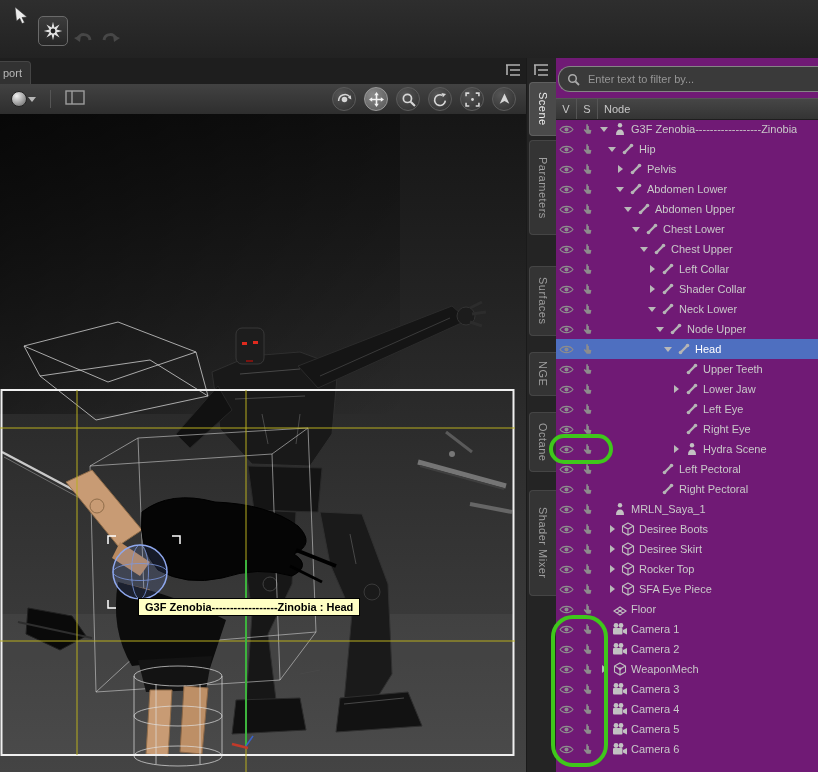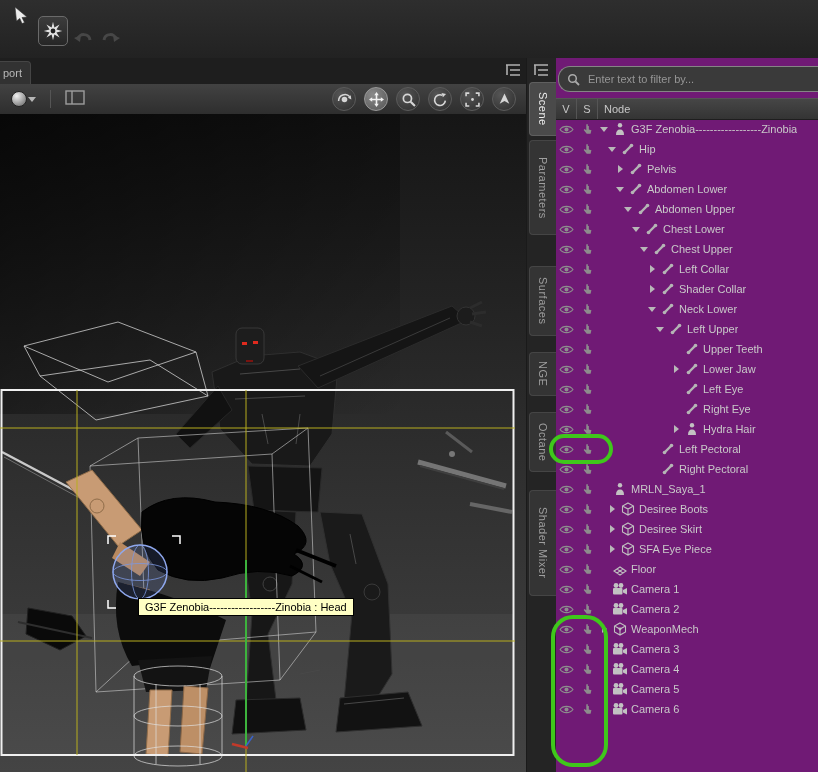--- a/index.html
+++ b/index.html
@@ -31,21 +31,21 @@
   .caret{width:0;height:0;border:4px solid transparent;border-top:5px solid #b5b5b5;margin-top:5px;}
   .vpt-sep{width:1px;height:18px;background:#555;margin:0 8px;}
   .vpt-right{margin-left:auto;margin-right:10px;display:flex;gap:8px;}
   .vpbtn{width:24px;height:24px;border-radius:50%;border:1px solid #5c5c5c;cursor:pointer;
          background:radial-gradient(circle at 35% 30%,#565656,#2d2d2d);display:flex;align-items:center;justify-content:center;padding:0;}
   .vpbtn.active{background:radial-gradient(circle at 35% 30%,#8a8a8a,#555);border-color:#999;}
 
   
   .vp-canvas{position:absolute;left:0;top:114px;}
   .tooltip{position:absolute;left:138px;top:598px;z-index:30;background:var(--tooltip_bg);
-           border:1px solid #000;color:#000;font-size:11px;font-weight:normal;
+           border:1px solid #000;color:#000;font-size:11px;font-weight:bold;
            padding:2px 6px;white-space:nowrap;}
 
   
   .tabstrip{position:absolute;left:526px;top:58px;width:30px;height:714px;background:#242424;border-left:1px solid #1a1a1a;}
   .dock-ic.b{left:4px;}
   .vtab{position:absolute;left:2px;width:26px;background:#343434;border:1px solid #454545;border-right:none;
         border-radius:4px 0 0 4px;color:#9f9f9f;font-size:11px;
         writing-mode:vertical-rl;text-orientation:mixed;display:flex;align-items:center;justify-content:center;
         letter-spacing:.5px;cursor:pointer;}
   .vtab.sel{background:#4a4a4a;color:#ededed;border-color:#5f5f5f;}
@@ -570,21 +570,44 @@
           </span>
           <span class="indent" style="width:56px"></span>
           <span class="arrow open"></span>
           <span class="nicon">
             <svg width="14" height="14" viewBox="0 0 14 14">
               <circle cx="3.5" cy="10.5" r="1.8" fill="#b5b5b5"></circle>
               <circle cx="10.5" cy="3.5" r="1.8" fill="#b5b5b5"></circle>
               <path d="M4 10 L10 4" stroke="#b5b5b5" stroke-width="2.4"></path>
             </svg>
           </span>
-          <span class="nlabel">Left Upper</span>
+          <span class="nlabel">Node Upper</span>
+        </div>
+        <div class="trow sel">
+          <span class="cell">
+            <svg width="15" height="11" viewBox="0 0 16 12">
+              <path d="M1 6 C4 1.5 12 1.5 15 6 C12 10.5 4 10.5 1 6 Z" fill="none" stroke="#8d8d8d" stroke-width="1.3"></path>
+              <circle cx="8" cy="6" r="2.2" fill="#8d8d8d"></circle>
+            </svg>
+          </span>
+          <span class="cell">
+            <svg width="12" height="13" viewBox="0 0 14 14">
+              <path d="M5 1 L6.8 1 L6.8 3 L8 3 L8 7 L11 8 L10 12 L5.5 12 L2 7.5 L3 6.5 L5 8 Z" fill="#8d8d8d"></path>
+            </svg>
+          </span>
+          <span class="indent" style="width:64px"></span>
+          <span class="arrow open"></span>
+          <span class="nicon">
+            <svg width="14" height="14" viewBox="0 0 14 14">
+              <circle cx="3.5" cy="10.5" r="1.8" fill="#b5b5b5"></circle>
+              <circle cx="10.5" cy="3.5" r="1.8" fill="#b5b5b5"></circle>
+              <path d="M4 10 L10 4" stroke="#b5b5b5" stroke-width="2.4"></path>
+            </svg>
+          </span>
+          <span class="nlabel">Head</span>
         </div>
         <div class="trow">
           <span class="cell">
             <svg width="15" height="11" viewBox="0 0 16 12">
               <path d="M1 6 C4 1.5 12 1.5 15 6 C12 10.5 4 10.5 1 6 Z" fill="none" stroke="#8d8d8d" stroke-width="1.3"></path>
               <circle cx="8" cy="6" r="2.2" fill="#8d8d8d"></circle>
             </svg>
           </span>
           <span class="cell">
             <svg width="12" height="13" viewBox="0 0 14 14">
@@ -684,21 +707,21 @@
             </svg>
           </span>
           <span class="indent" style="width:72px"></span>
           <span class="arrow closed"></span>
           <span class="nicon">
             <svg width="14" height="14" viewBox="0 0 14 14">
               <circle cx="7" cy="3.2" r="2.2" fill="#c2c2c2"></circle>
               <path d="M3 13 Q3 7.5 7 7.5 Q11 7.5 11 13 Z" fill="#c2c2c2"></path>
             </svg>
           </span>
-          <span class="nlabel">Hydra Hair</span>
+          <span class="nlabel">Hydra Scene</span>
         </div>
         <div class="trow">
           <span class="cell">
             <svg width="15" height="11" viewBox="0 0 16 12">
               <path d="M1 6 C4 1.5 12 1.5 15 6 C12 10.5 4 10.5 1 6 Z" fill="none" stroke="#8d8d8d" stroke-width="1.3"></path>
               <circle cx="8" cy="6" r="2.2" fill="#8d8d8d"></circle>
             </svg>
           </span>
           <span class="cell">
             <svg width="12" height="13" viewBox="0 0 14 14">
@@ -795,20 +818,41 @@
             </svg>
           </span>
           <span class="indent" style="width:8px"></span>
           <span class="arrow closed"></span>
           <span class="nicon">
             <svg width="14" height="14" viewBox="0 0 14 14">
               <path d="M7 1 L12.5 4 L12.5 10 L7 13 L1.5 10 L1.5 4 Z M1.5 4 L7 7 L12.5 4 M7 7 L7 13" fill="none" stroke="#c0c0c0" stroke-width="1.1"></path>
             </svg>
           </span>
           <span class="nlabel">Desiree Skirt</span>
+        </div>
+        <div class="trow">
+          <span class="cell">
+            <svg width="15" height="11" viewBox="0 0 16 12">
+              <path d="M1 6 C4 1.5 12 1.5 15 6 C12 10.5 4 10.5 1 6 Z" fill="none" stroke="#8d8d8d" stroke-width="1.3"></path>
+              <circle cx="8" cy="6" r="2.2" fill="#8d8d8d"></circle>
+            </svg>
+          </span>
+          <span class="cell">
+            <svg width="12" height="13" viewBox="0 0 14 14">
+              <path d="M5 1 L6.8 1 L6.8 3 L8 3 L8 7 L11 8 L10 12 L5.5 12 L2 7.5 L3 6.5 L5 8 Z" fill="#8d8d8d"></path>
+            </svg>
+          </span>
+          <span class="indent" style="width:8px"></span>
+          <span class="arrow closed"></span>
+          <span class="nicon">
+            <svg width="14" height="14" viewBox="0 0 14 14">
+              <path d="M7 1 L12.5 4 L12.5 10 L7 13 L1.5 10 L1.5 4 Z M1.5 4 L7 7 L12.5 4 M7 7 L7 13" fill="none" stroke="#c0c0c0" stroke-width="1.1"></path>
+            </svg>
+          </span>
+          <span class="nlabel">Rocker Top</span>
         </div>
         <div class="trow">
           <span class="cell">
             <svg width="15" height="11" viewBox="0 0 16 12">
               <path d="M1 6 C4 1.5 12 1.5 15 6 C12 10.5 4 10.5 1 6 Z" fill="none" stroke="#8d8d8d" stroke-width="1.3"></path>
               <circle cx="8" cy="6" r="2.2" fill="#8d8d8d"></circle>
             </svg>
           </span>
           <span class="cell">
             <svg width="12" height="13" viewBox="0 0 14 14">

